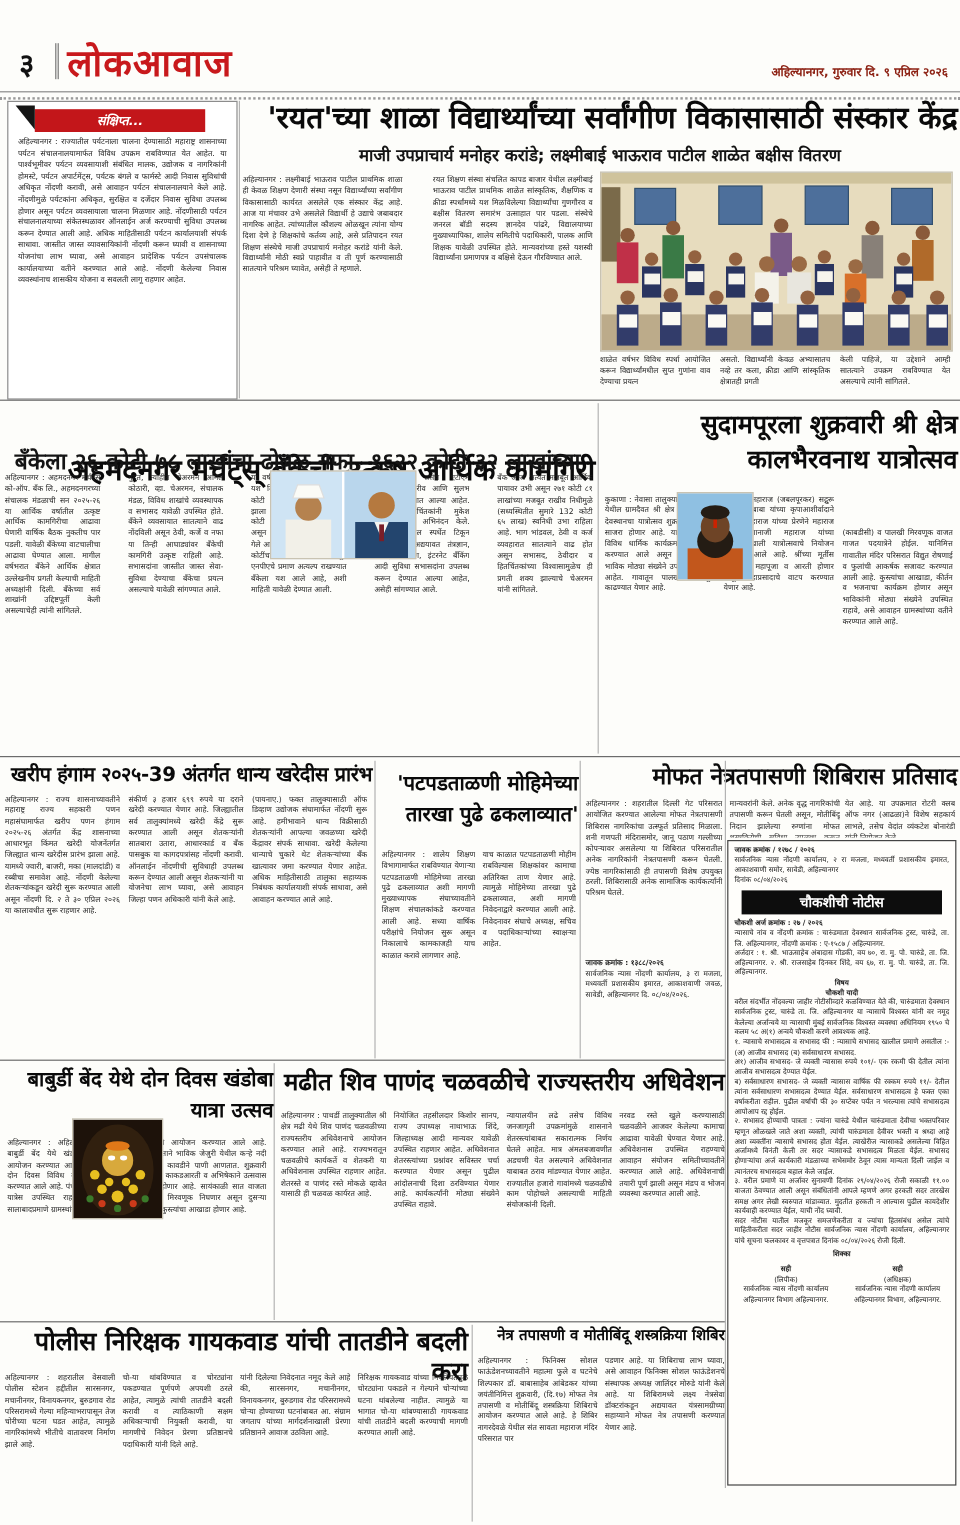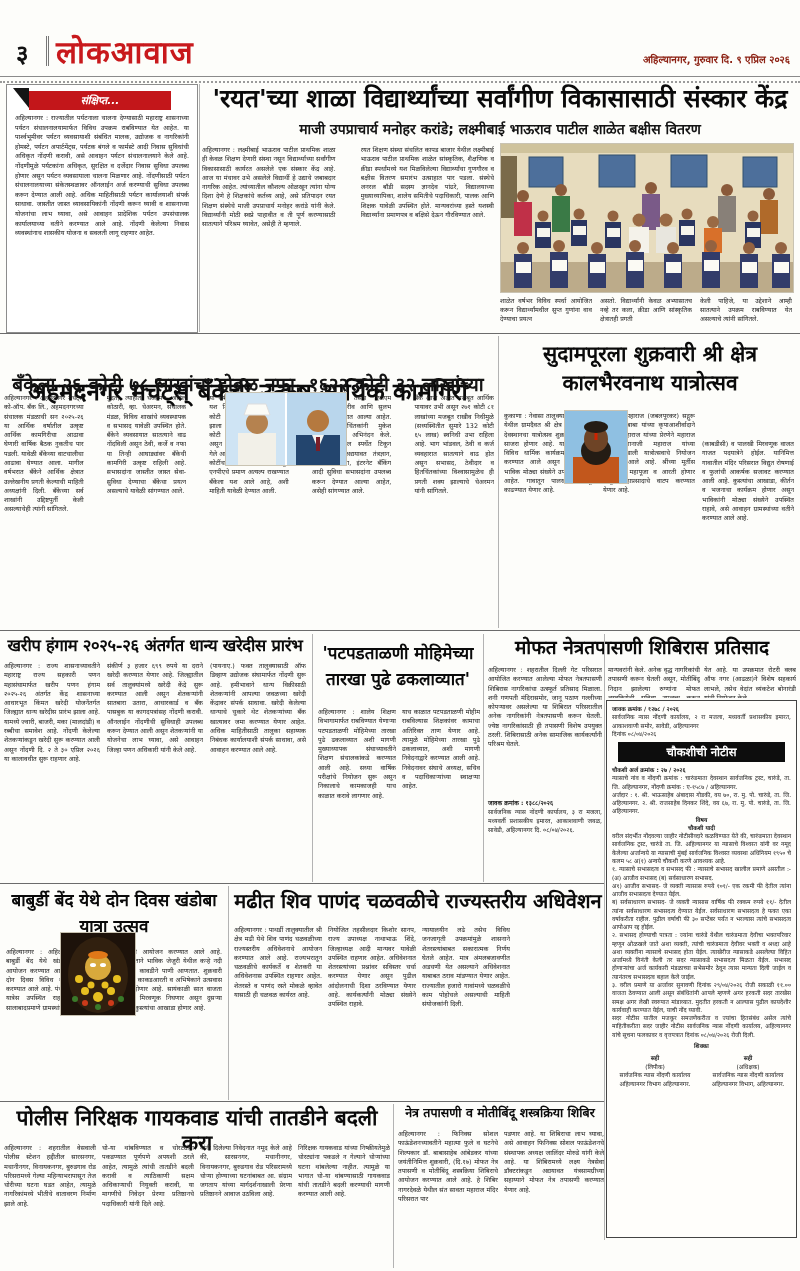--- a/index.html
+++ b/index.html
@@ -6,21 +6,21 @@
   .page{position:relative;width:800px;height:1271px;margin:0 auto;background:#fdfdfa;
         font-family:"DejaVu Sans",sans-serif;color:#1a1a1a;overflow:hidden;}
   
   .pageno{position:absolute;left:16px;top:36px;font-size:24px;font-weight:700;color:#111;}
   .mast-sep{position:absolute;left:46px;top:36px;height:30px;border-left:3px double #777;}
   .logo{position:absolute;left:56px;top:30px;font-size:31px;font-weight:800;color:#c8191c;letter-spacing:1px;}
   .dateline{position:absolute;right:10px;top:52px;font-size:10px;font-weight:700;color:#8d2214;}
   .rule-solid{position:absolute;left:0;right:0;top:76px;border-top:1.5px solid #8a8a8a;}
   .rule-dot{position:absolute;left:0;right:0;top:81px;border-top:2px dotted #9a9a9a;}
   
-  .hl{position:absolute;font-weight:800;color:#0a0a0a;text-align:center;line-height:1.18;}
+  .hl{position:absolute;font-weight:800;color:#0a0a0a;text-align:right;line-height:1.18;}
   .sub{position:absolute;font-weight:700;color:#141414;text-align:center;}
   .col{font-size:6.4px;line-height:1.45;text-align:justify;color:#1d1d1d;overflow:hidden;}
   .cols{position:absolute;display:flex;}
   .vr{position:absolute;border-left:1px solid #b3b3b3;}
   .hr{position:absolute;border-top:1.5px solid #6b6b6b;}
   
   .brief-box{position:absolute;left:6px;top:84px;width:190px;height:247px;border:1px solid #8c8c8c;background:#fff;}
   .brief-banner{position:relative;margin:6px 26px 4px 22px;background:#c3161a;color:#fff;
       font-size:10.5px;font-weight:700;font-style:italic;text-align:center;padding:2px 0 3px;}
   .brief-banner::before{content:"";position:absolute;left:-16px;top:-3px;
@@ -190,21 +190,21 @@
       <rect x="8" y="46" width="46" height="26" fill="#c2571c"></rect>
       <ellipse cx="31" cy="40" rx="15" ry="14" fill="#241c14"></ellipse>
       <ellipse cx="31" cy="28" rx="12" ry="13" fill="#6e4426"></ellipse>
       <ellipse cx="31" cy="16" rx="12" ry="6" fill="#241c14"></ellipse>
       <rect x="29.5" y="22" width="3" height="7" fill="#cc2200"></rect>
     </svg>
   </div>
 
   <div class="hr" style="left:0;top:630px;width:800px;"></div>
 
-  <div class="hl" style="left:0;top:636px;width:310px;font-size:16.5px;letter-spacing:-0.3px;">खरीप हंगाम २०२५-२६ अंतर्गत धान्य खरेदीस प्रारंभ</div>
+  <div class="hl" style="left:0;top:636px;width:310px;font-size:16.5px;letter-spacing:-0.3px;">खरीप हंगाम २०२५-39 अंतर्गत धान्य खरेदीस प्रारंभ</div>
   <div class="cols" style="left:4px;top:662px;width:304px;height:218px;gap:7px;">
     <div class="col" style="width:96px;">अहिल्यानगर : राज्य शासनाच्यावतीने महाराष्ट्र राज्य सहकारी पणन महासंघामार्फत खरीप पणन हंगाम २०२५-२६ अंतर्गत केंद्र शासनाच्या आधारभूत किंमत खरेदी योजनेंतर्गत जिल्ह्यात धान्य खरेदीस प्रारंभ झाला आहे. यामध्ये ज्वारी, बाजरी, मका (मालदांडी) व रब्बीचा समावेश आहे. नोंदणी केलेल्या शेतकऱ्यांकडून खरेदी सुरू करण्यात आली असून नोंदणी दि. २ ते ३० एप्रिल २०२६ या कालावधीत सुरू राहणार आहे.</div>
     <div class="col" style="width:96px;">संकीर्ण ३ हजार ६९९ रुपये या दराने खरेदी करण्यात येणार आहे. जिल्ह्यातील सर्व तालुक्यांमध्ये खरेदी केंद्रे सुरू करण्यात आली असून शेतकऱ्यांनी सातबारा उतारा, आधारकार्ड व बँक पासबुक या कागदपत्रांसह नोंदणी करावी. ऑनलाईन नोंदणीची सुविधाही उपलब्ध करून देण्यात आली असून शेतकऱ्यांनी या योजनेचा लाभ घ्यावा, असे आवाहन जिल्हा पणन अधिकारी यांनी केले आहे.</div>
     <div class="col" style="width:96px;">(पायनाए.) फक्त तालुक्यासाठी ऑफ डिव्हाण उद्योजक संघामार्फत नोंदणी सुरू आहे. हमीभावाने धान्य विक्रीसाठी शेतकऱ्यांनी आपल्या जवळच्या खरेदी केंद्रावर संपर्क साधावा. खरेदी केलेल्या धान्याचे चुकारे थेट शेतकऱ्यांच्या बँक खात्यावर जमा करण्यात येणार आहेत. अधिक माहितीसाठी तालुका सहाय्यक निबंधक कार्यालयाशी संपर्क साधावा, असे आवाहन करण्यात आले आहे.</div>
   </div>
   <div class="vr" style="left:312px;top:634px;height:248px;"></div>
 
   <div class="hl" style="left:314px;top:640px;width:168px;font-size:17px;font-weight:600;line-height:1.55;">'पटपडताळणी मोहिमेच्या तारखा पुढे ढकलाव्यात'</div>
   <div class="cols" style="left:318px;top:708px;width:162px;height:172px;gap:6px;">
     <div class="col" style="width:78px;">अहिल्यानगर : शालेय शिक्षण विभागामार्फत राबविण्यात येणाऱ्या पटपडताळणी मोहिमेच्या तारखा पुढे ढकलाव्यात अशी मागणी मुख्याध्यापक संघाच्यावतीने शिक्षण संचालकांकडे करण्यात आली आहे. सध्या वार्षिक परीक्षांचे नियोजन सुरू असून निकालाचे कामकाजही याच काळात करावे लागणार आहे.</div>
@@ -291,20 +291,21 @@
         </g>
     </svg>
   </div>
   <div class="vr" style="left:228px;top:886px;height:214px;"></div>
 
   <div class="hl" style="left:232px;top:890px;width:372px;font-size:20px;">मढीत शिव पाणंद चळवळीचे राज्यस्तरीय अधिवेशन</div>
   <div class="cols" style="left:234px;top:926px;width:370px;height:172px;gap:6px;">
     <div class="col" style="width:88px;">अहिल्यानगर : पाथर्डी तालुक्यातील श्री क्षेत्र मढी येथे शिव पाणंद चळवळीच्या राज्यस्तरीय अधिवेशनाचे आयोजन करण्यात आले आहे. राज्यभरातून चळवळीचे कार्यकर्ते व शेतकरी या अधिवेशनास उपस्थित राहणार आहेत. शेतरस्ते व पाणंद रस्ते मोकळे व्हावेत यासाठी ही चळवळ कार्यरत आहे.</div>
     <div class="col" style="width:88px;">नियोजित तहसीलदार किशोर सानप, राज्य उपाध्यक्ष नाथाभाऊ शिंदे, जिल्हाध्यक्ष आदी मान्यवर यावेळी उपस्थित राहणार आहेत. अधिवेशनात शेतरस्त्यांच्या प्रश्नांवर सविस्तर चर्चा करण्यात येणार असून पुढील आंदोलनाची दिशा ठरविण्यात येणार आहे. कार्यकर्त्यांनी मोठ्या संख्येने उपस्थित राहावे.</div>
     <div class="col" style="width:88px;">न्यायालयीन लढे तसेच विविध जनजागृती उपक्रमांमुळे शासनाने शेतरस्त्यांबाबत सकारात्मक निर्णय घेतले आहेत. मात्र अंमलबजावणीत अडचणी येत असल्याने अधिवेशनात याबाबत ठराव मांडण्यात येणार आहेत. राज्यातील हजारो गावांमध्ये चळवळीचे काम पोहोचले असल्याची माहिती संयोजकांनी दिली.</div>
+    <div class="col" style="width:88px;">नरवड रस्ते खुले करण्यासाठी चळवळीने आजवर केलेल्या कामाचा आढावा यावेळी घेण्यात येणार आहे. अधिवेशनास उपस्थित राहण्याचे आवाहन संयोजन समितीच्यावतीने करण्यात आले आहे. अधिवेशनाची तयारी पूर्ण झाली असून मंडप व भोजन व्यवस्था करण्यात आली आहे.</div>
   </div>
 
   <div class="hr" style="left:0;top:1101px;width:604px;"></div>
 
   <div class="hl" style="left:4px;top:1106px;width:386px;font-size:21px;">पोलीस निरिक्षक गायकवाड यांची तातडीने बदली करा</div>
   <div class="cols" style="left:4px;top:1144px;width:386px;height:122px;gap:6px;">
     <div class="col" style="width:92px;">अहिल्यानगर : शहरातील वेसवाली पोलीस स्टेशन हद्दीतील सारसनगर, मचानीनगर, विनायकनगर, बुरुडगाव रोड परिसरामध्ये गेल्या महिन्याभरापासून तेज चोरीच्या घटना घडत आहेत, त्यामुळे नागरिकांमध्ये भीतीचे वातावरण निर्माण झाले आहे.</div>
     <div class="col" style="width:92px;">चो-या थांबविण्यात व चोरट्यांना पकडण्यात पूर्णपणे अपयशी ठरले आहेत, त्यामुळे त्यांची तातडीने बदली करावी व त्याठिकाणी सक्षम अधिकाऱ्याची नियुक्ती करावी, या मागणीचे निवेदन प्रेरणा प्रतिष्ठानचे पदाधिकारी यांनी दिले आहे.</div>
     <div class="col" style="width:92px;">यांनी दिलेल्या निवेदनात नमूद केले आहे की, सारसनगर, मचानीनगर, विनायकनगर, बुरुडगाव रोड परिसरामध्ये चोऱ्या होण्याच्या घटनांबाबत आ. संग्राम जगताप यांच्या मार्गदर्शनाखाली प्रेरणा प्रतिष्ठानने आवाज उठविला आहे.</div>
     <div class="col" style="width:92px;">निरिक्षक गायकवाड यांच्या निष्क्रीयतेमुळे चोरट्यांना पकडले न गेल्याने चोऱ्यांच्या घटना थांबलेल्या नाहीत. त्यामुळे या भागात चो-या थांबण्यासाठी गायकवाड यांची तातडीने बदली करण्याची मागणी करण्यात आली आहे.</div>

